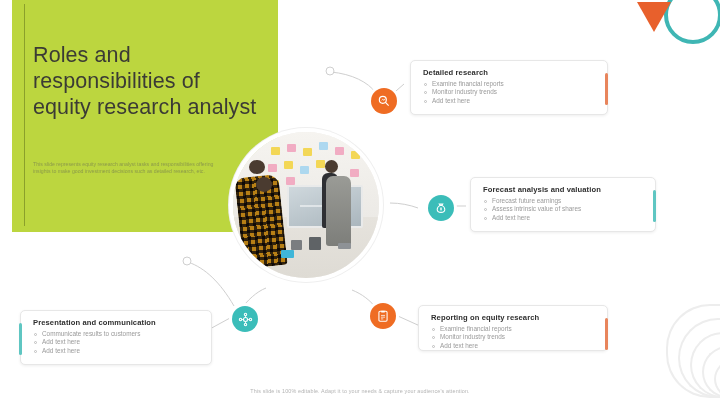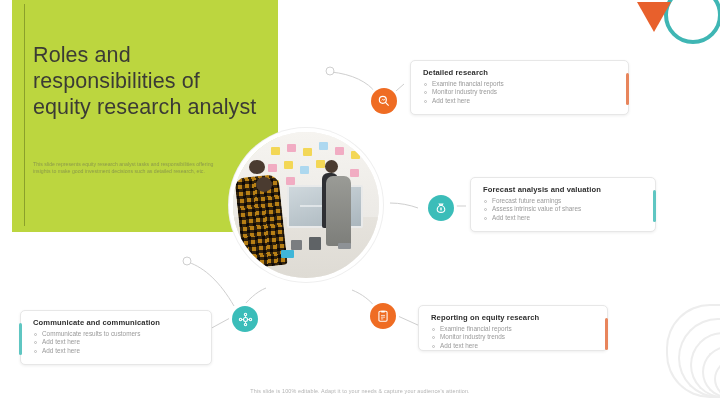--- a/index.html
+++ b/index.html
@@ -234,21 +234,21 @@
         <circle cx="12" cy="12" r="3.2"></circle>
         <circle cx="12" cy="4" r="1.9"></circle>
           <circle cx="12" cy="20" r="1.9"></circle>
         <circle cx="4" cy="12" r="1.9"></circle>
           <circle cx="20" cy="12" r="1.9"></circle>
         <path d="M12 6v2.8M12 15.2V18M6 12h2.8M15.2 12H18" stroke-width="1.3"></path>
       </svg>
     </span>
   </div>
 
-  <div class="card" style="left:410px;top:60px;width:219px;height:55px;">
+  <div class="card" style="left:410px;top:60px;width:198px;height:55px;">
     <h3>Detailed research</h3>
     <ul>
       <li>Examine financial reports</li>
       <li>Monitor industry trends</li>
       <li>Add text here</li>
     </ul>
     <span class="accent orange" style="right:-1px;top:12px;height:32px;"></span>
   </div>
 
   <div class="card" style="left:470px;top:177px;width:186px;height:55px;">
@@ -265,21 +265,21 @@
     <h3>Reporting on equity research</h3>
     <ul>
       <li>Examine financial reports</li>
       <li>Monitor industry trends</li>
       <li>Add text here</li>
     </ul>
     <span class="accent orange" style="right:-1px;top:12px;height:32px;"></span>
   </div>
 
   <div class="card" style="left:20px;top:310px;width:192px;height:55px;">
-    <h3>Communicate and communication</h3>
+    <h3>Presentation and communication</h3>
     <ul>
       <li>Communicate results to customers</li>
       <li>Add text here</li>
       <li>Add text here</li>
     </ul>
     <span class="accent teal" style="left:-2px;top:12px;height:32px;"></span>
   </div>
 
   <div class="footer">This slide is 100% editable. Adapt it to your needs &amp; capture your audience's attention.</div>
 

